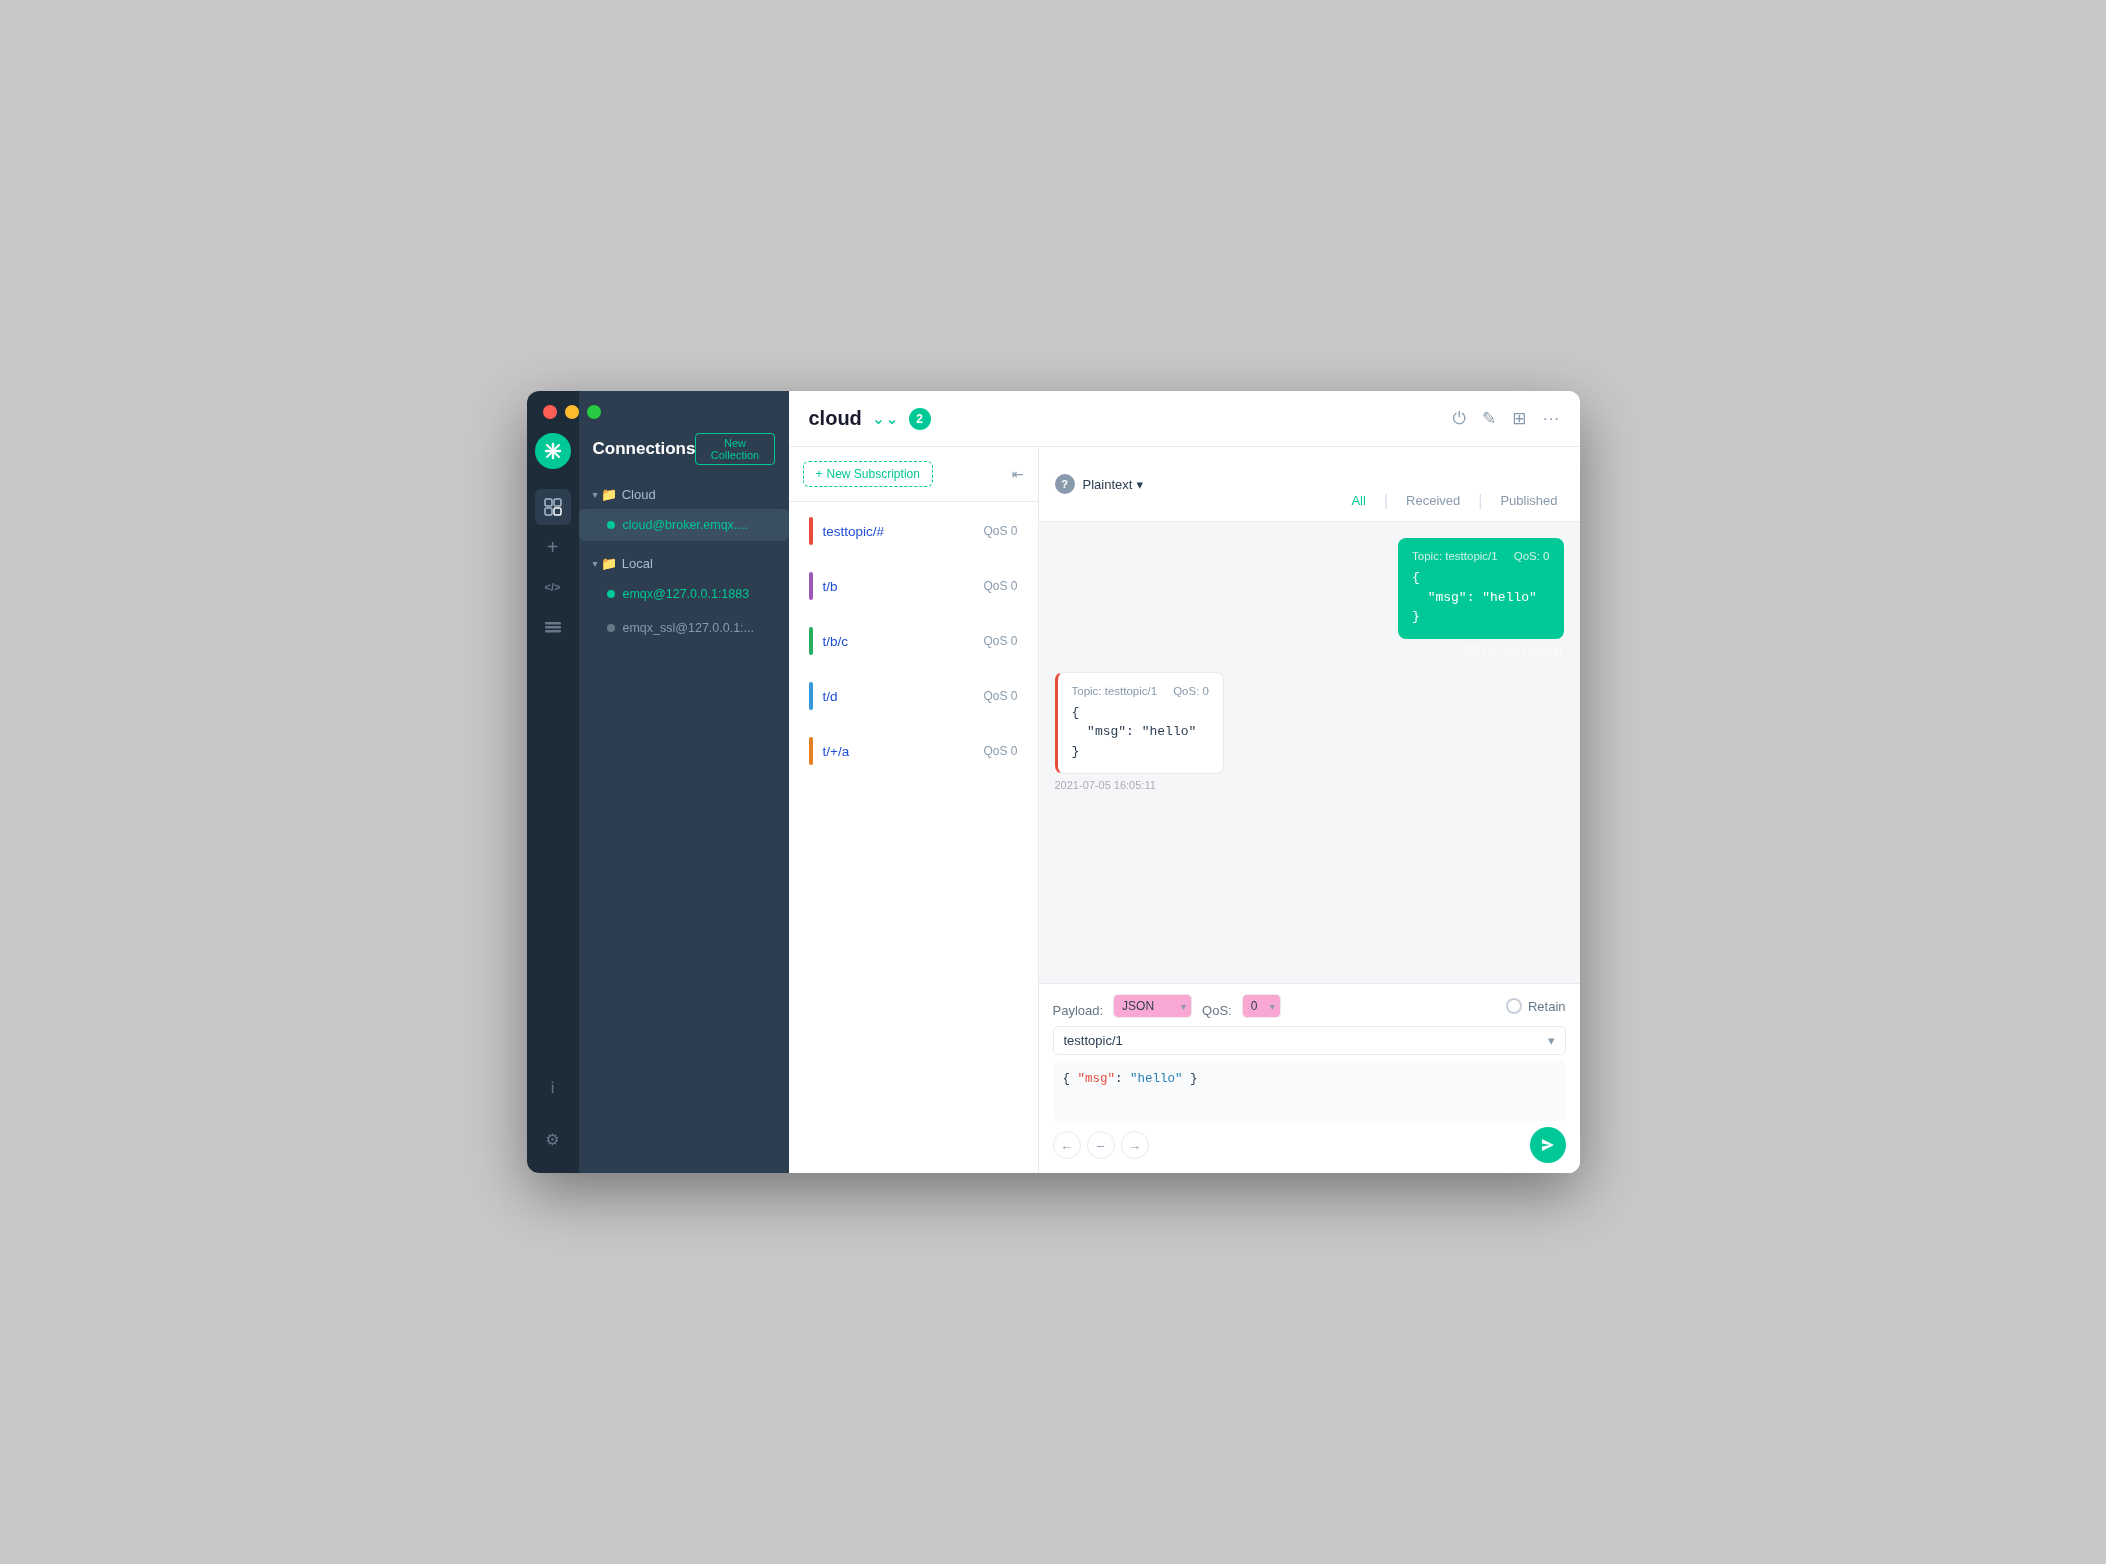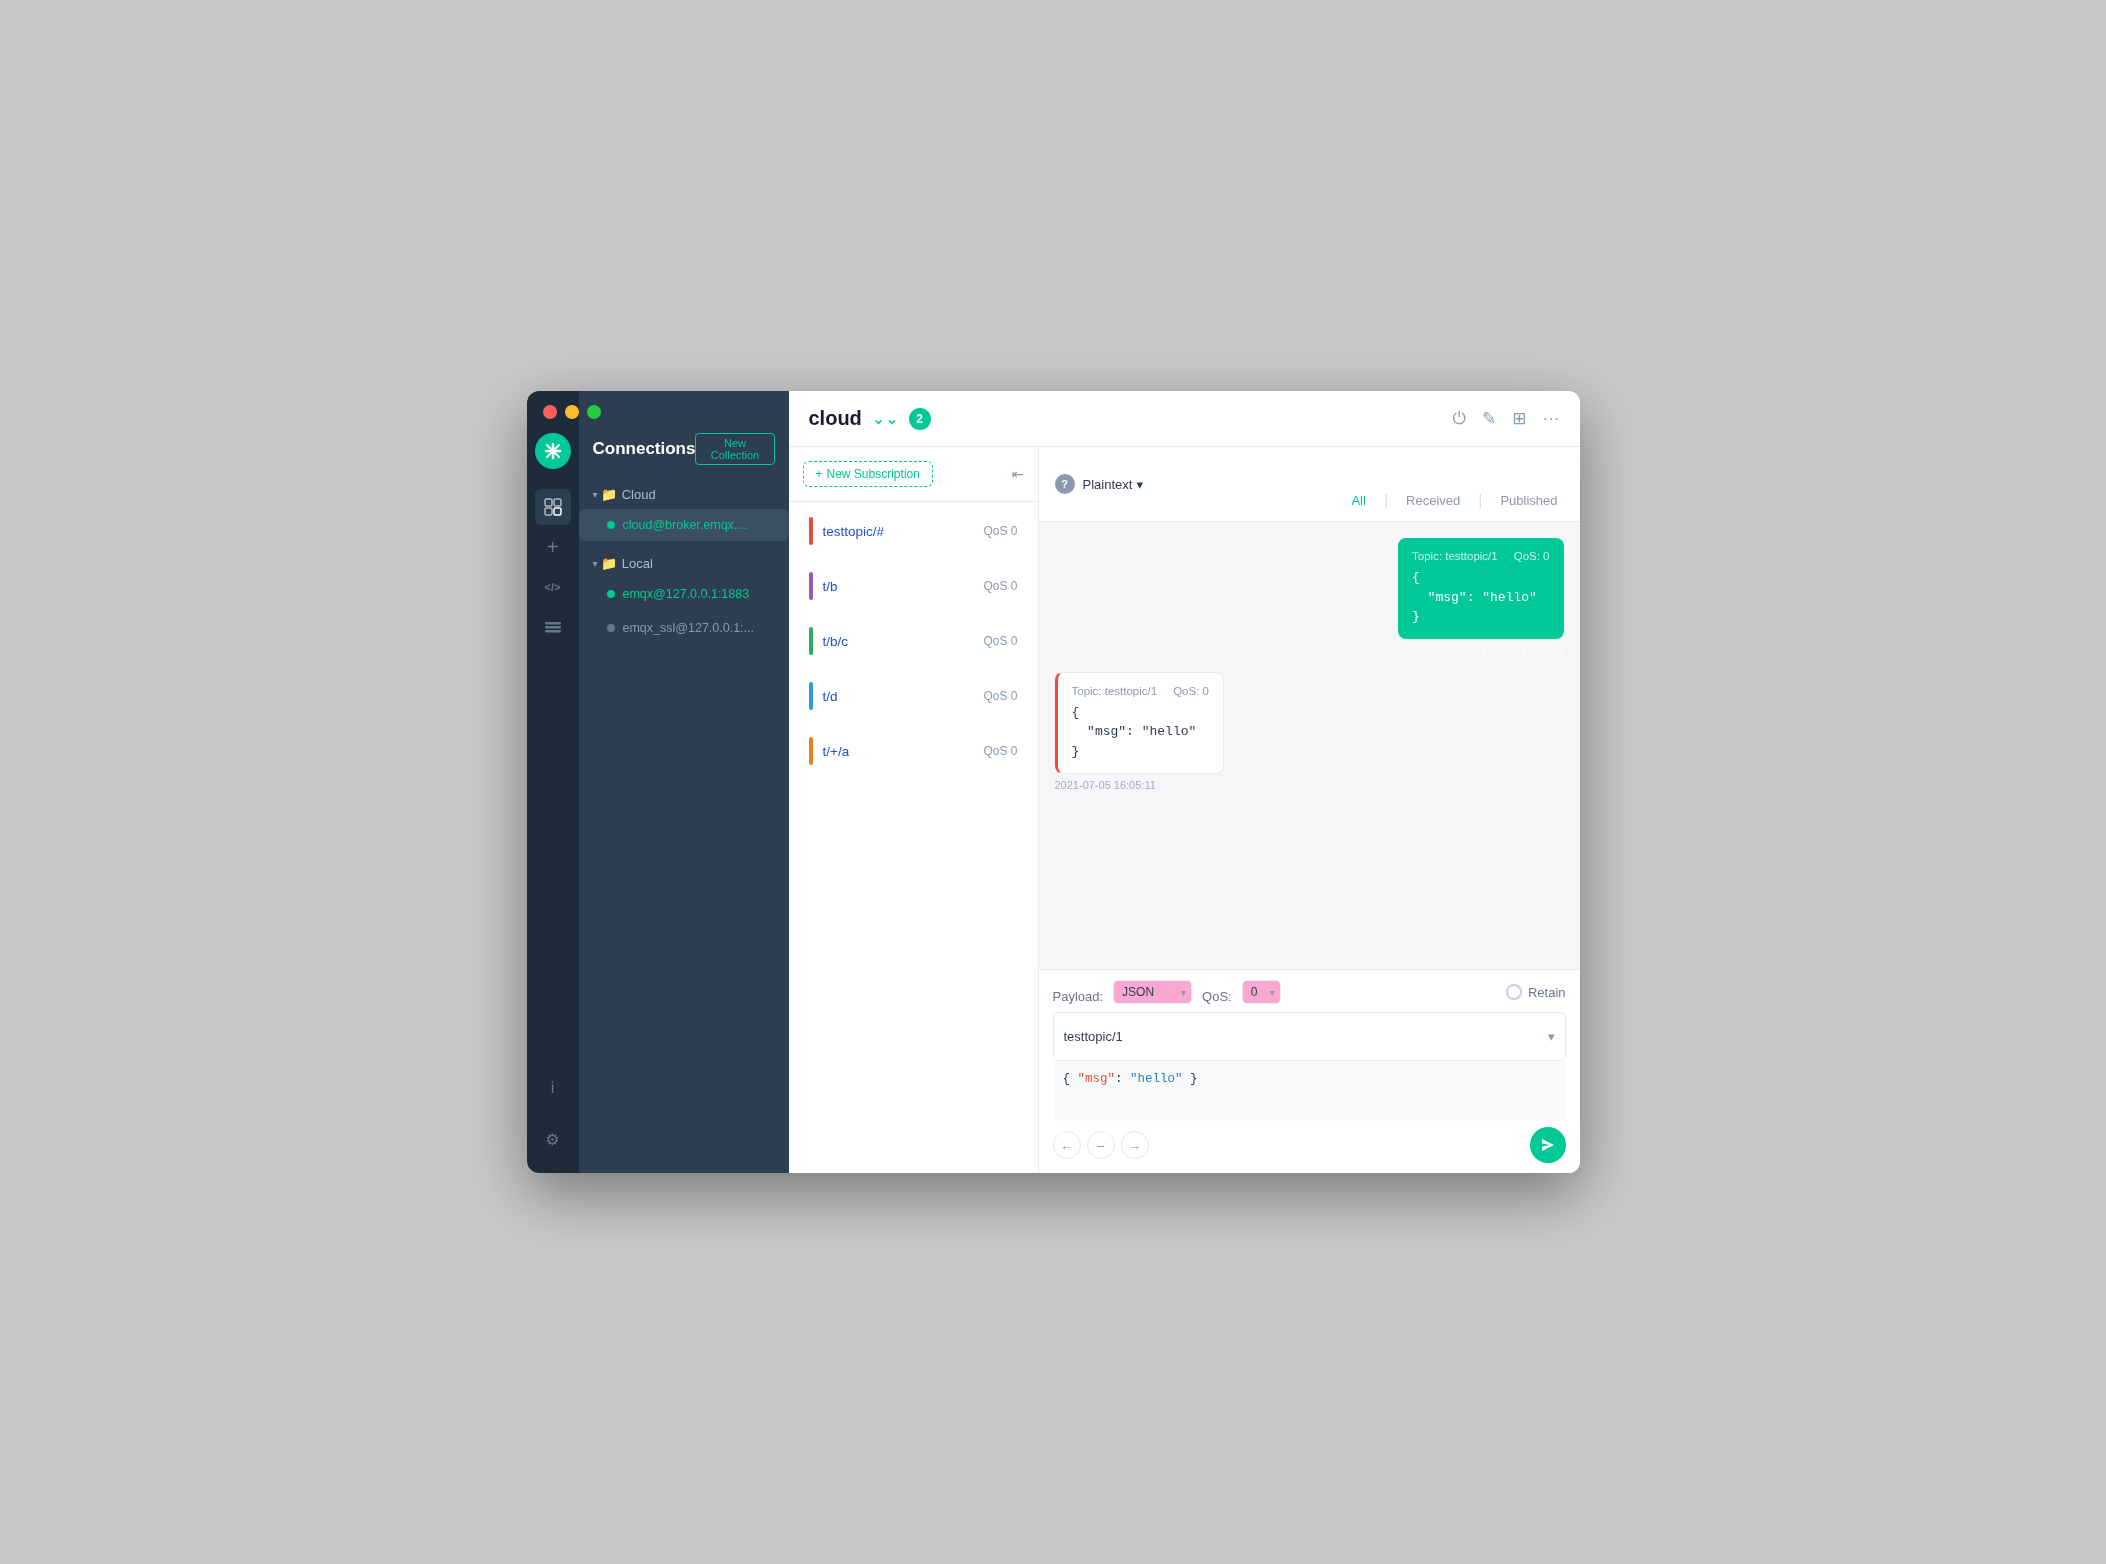--- a/index.html
+++ b/index.html
@@ -476,21 +476,22 @@
       height: 16px;
       border-radius: 50%;
       border: 2px solid #c8d0da;
       background: white;
     }
     .compose-topic-row {
       display: flex;
       align-items: center;
       border: 1px solid #e8eaed;
       border-radius: 5px;
-      padding: 16px 10px;
+      padding: 6px 10px;
+      margin-bottom: 6px;
     }
     .compose-topic-input {
       flex: 1;
       border: none;
       outline: none;
       font-size: 13px;
       color: #2c3e50;
       background: transparent;
     }
     .compose-expand {

